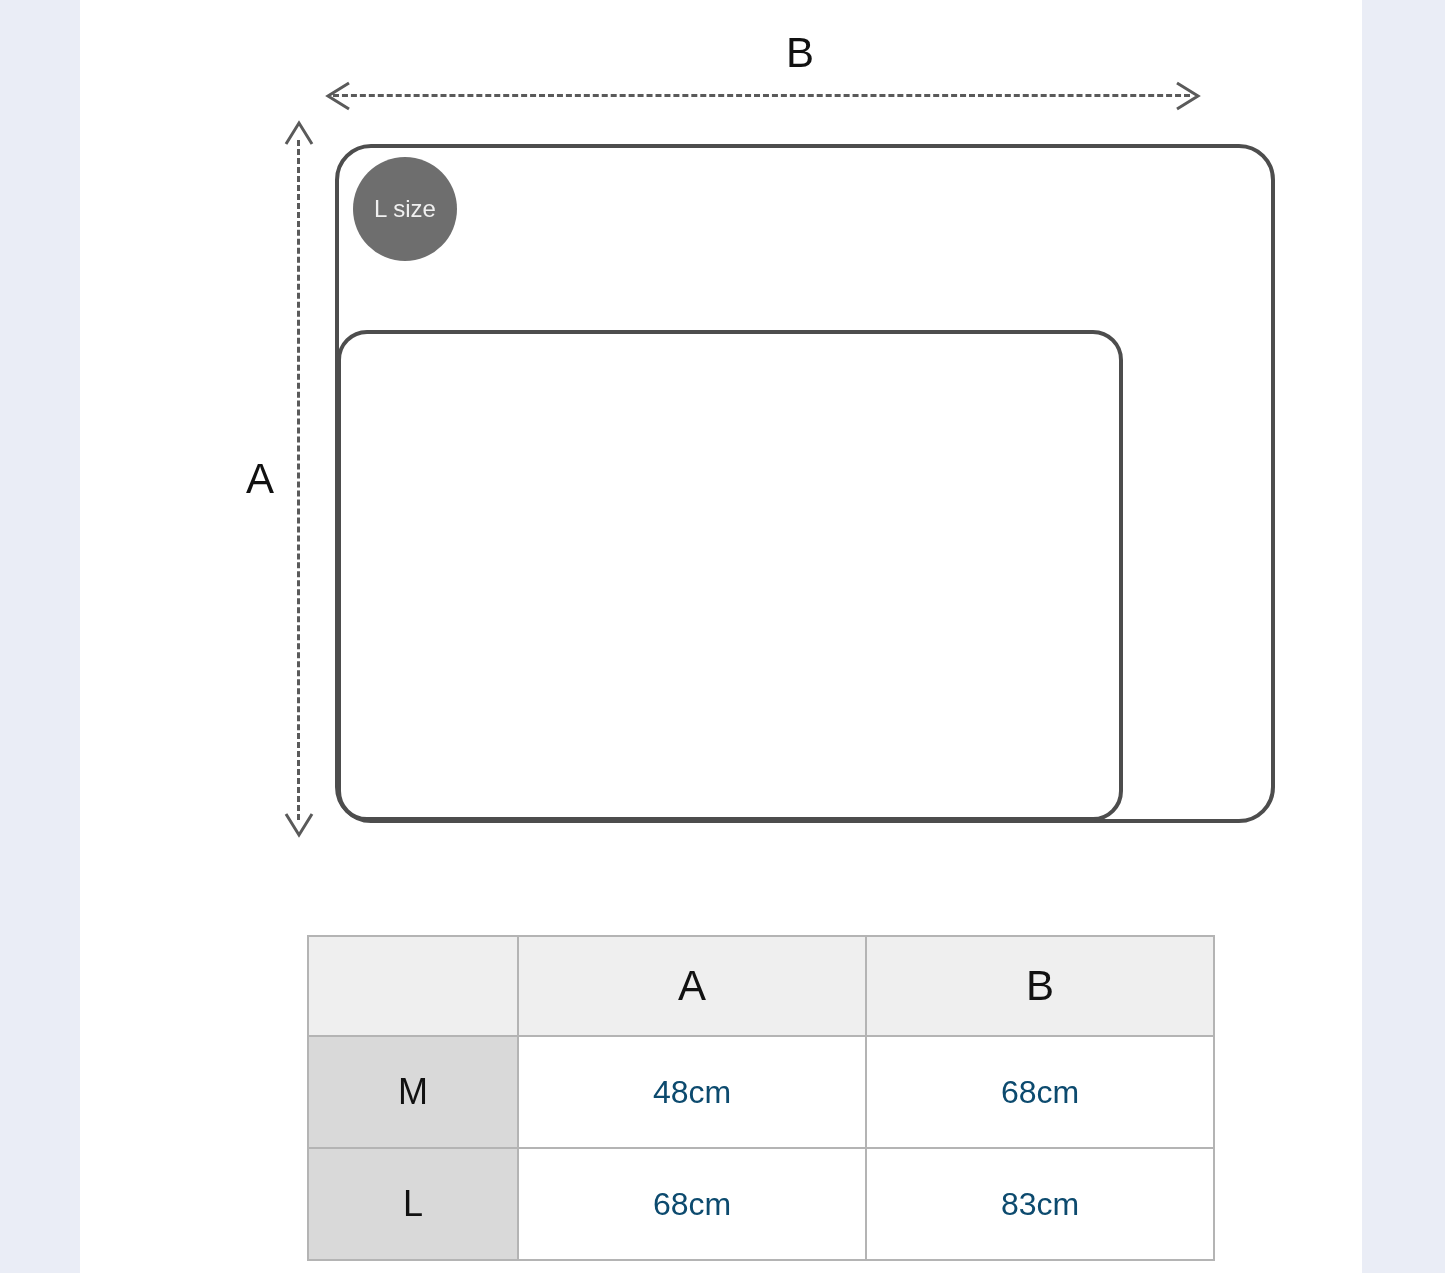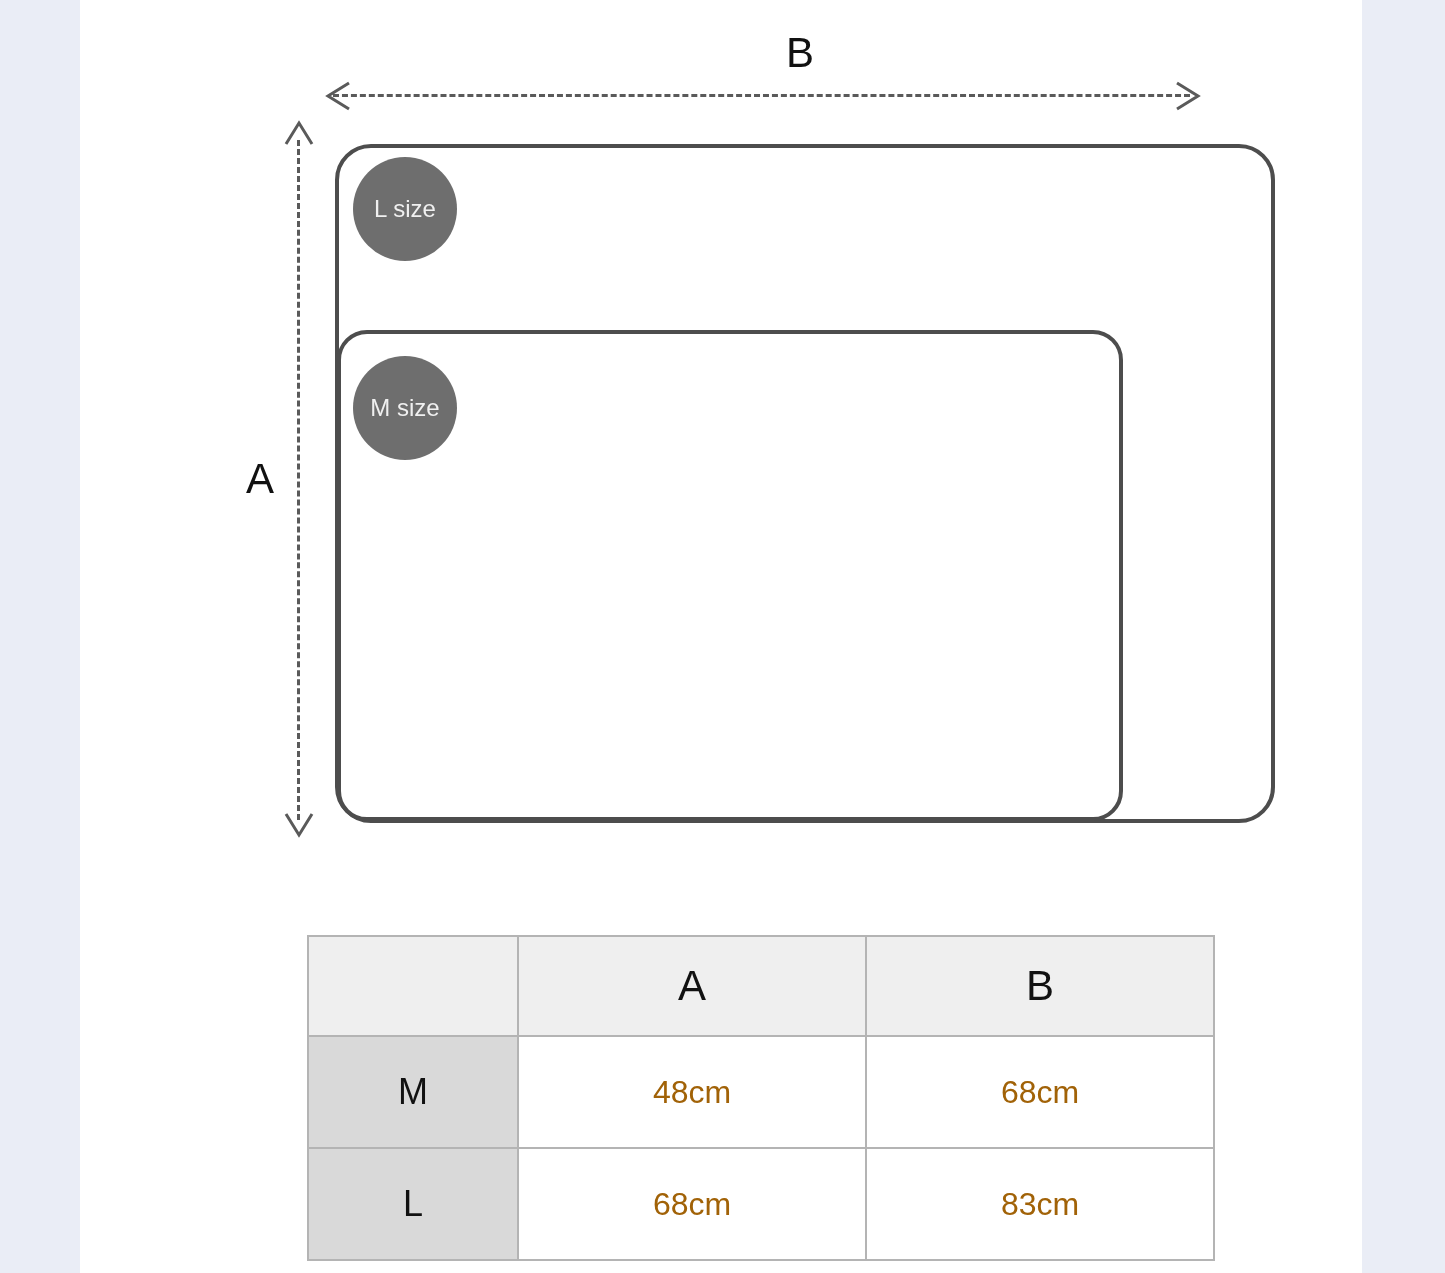--- a/index.html
+++ b/index.html
@@ -177,21 +177,21 @@
     font-size: 42px;
     color: #111111;
   }
   #size-table thead th.corner {
     background: #efefef;
   }
   #size-table tbody td {
     background: #ffffff;
     height: 110px;
     font-size: 32px;
-    color: #a16207;
+    color: #0c4a6e;
   }
   #size-table tbody td.rowhead {
     background: #d9d9d9;
     font-size: 36px;
     color: #111111;
   }
 </style>
 </head>
 <body>
 
@@ -226,21 +226,20 @@
         <svg width="32" height="26" viewBox="0 0 32 26">
           <polyline points="3,2 16,23 29,2" fill="none" stroke="#5a5a5a" stroke-width="3"></polyline>
         </svg>
       </div>
 
       <div class="rect-l"></div>
 
       <div class="rect-m"></div>
 
       <div class="badge badge-l">L size</div>
-      <div class="badge badge-m">M size</div>
 
     </div>
 
     <table id="size-table">
       <colgroup>
         <col class="c0">
           <col class="c1">
           <col class="c2">
       </colgroup>
       <thead>

